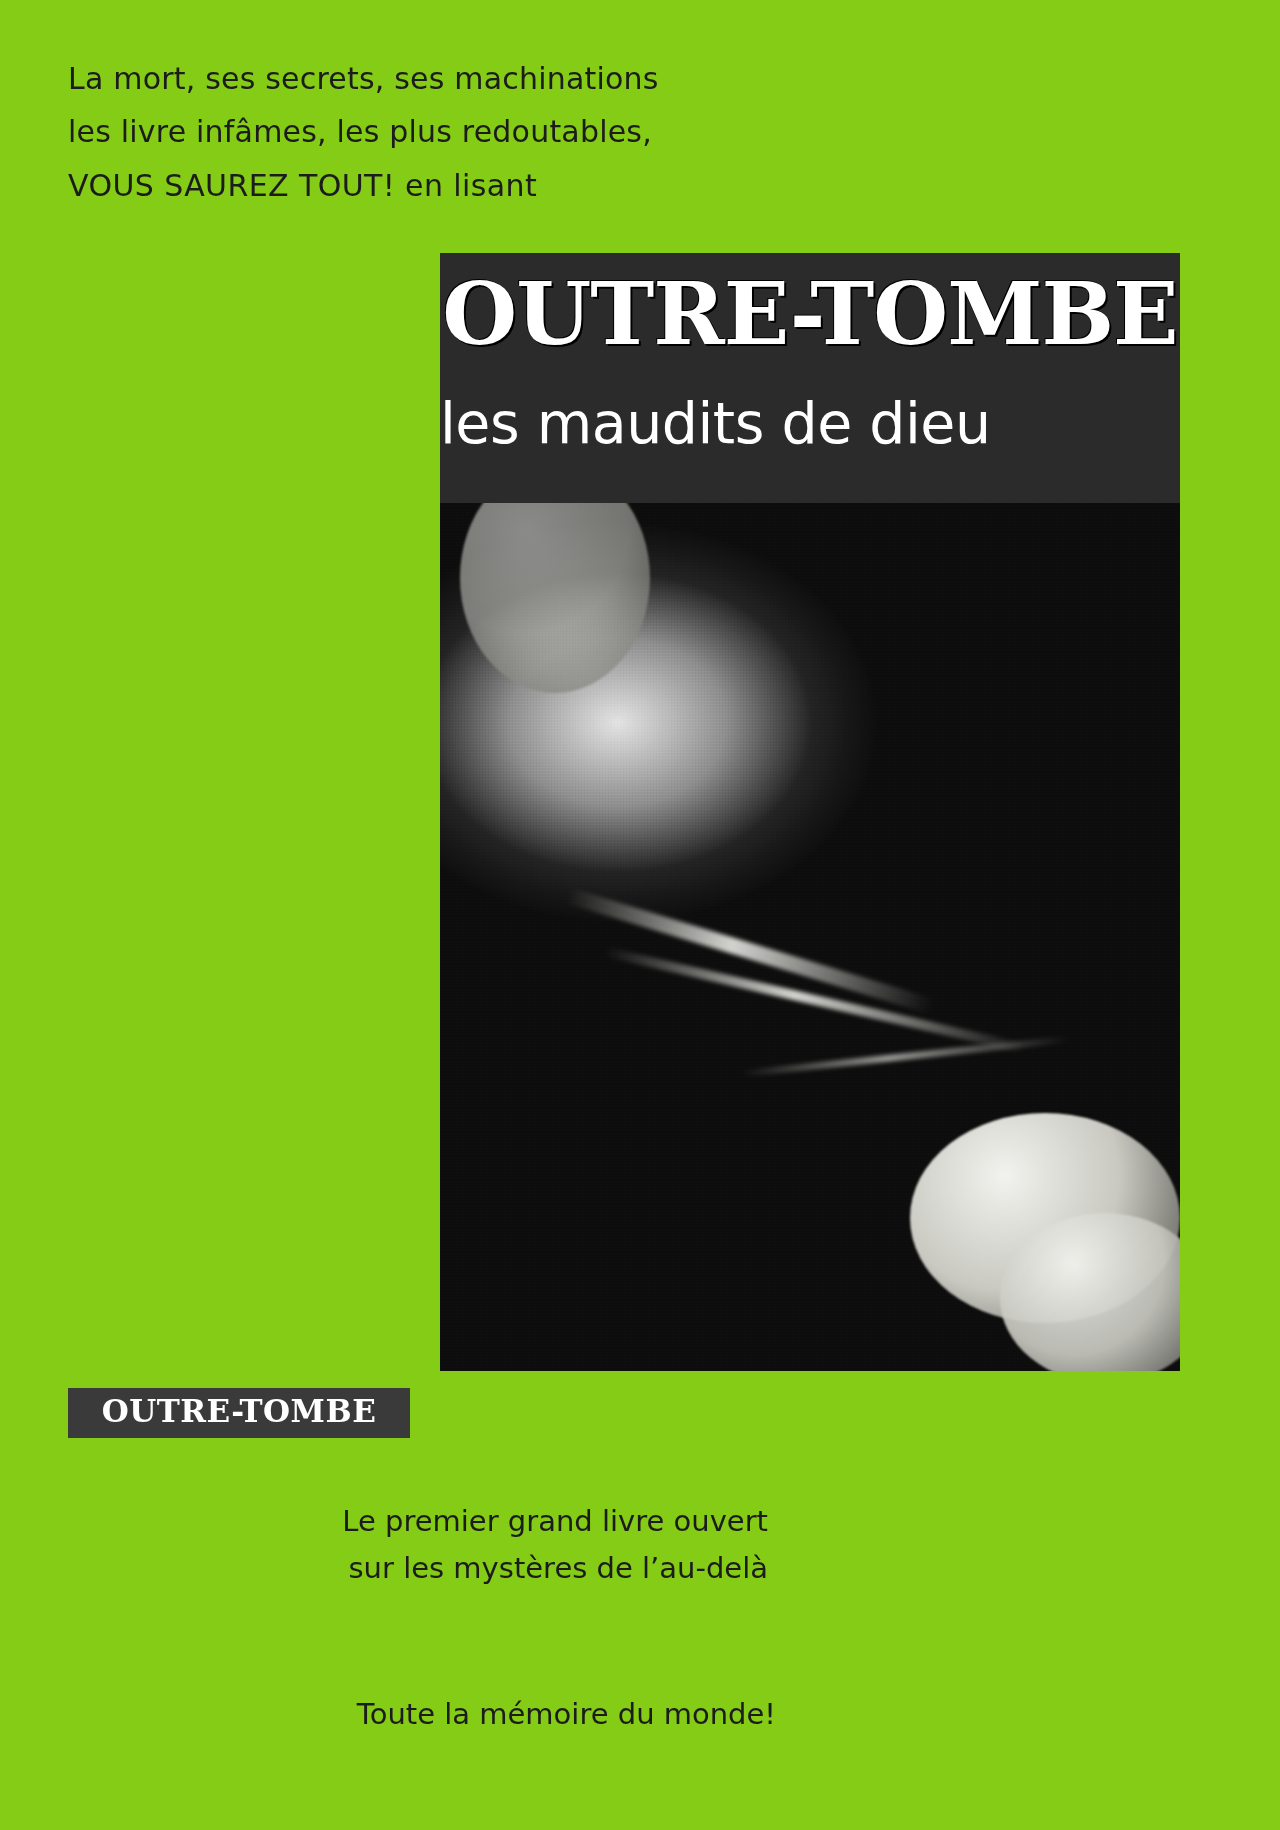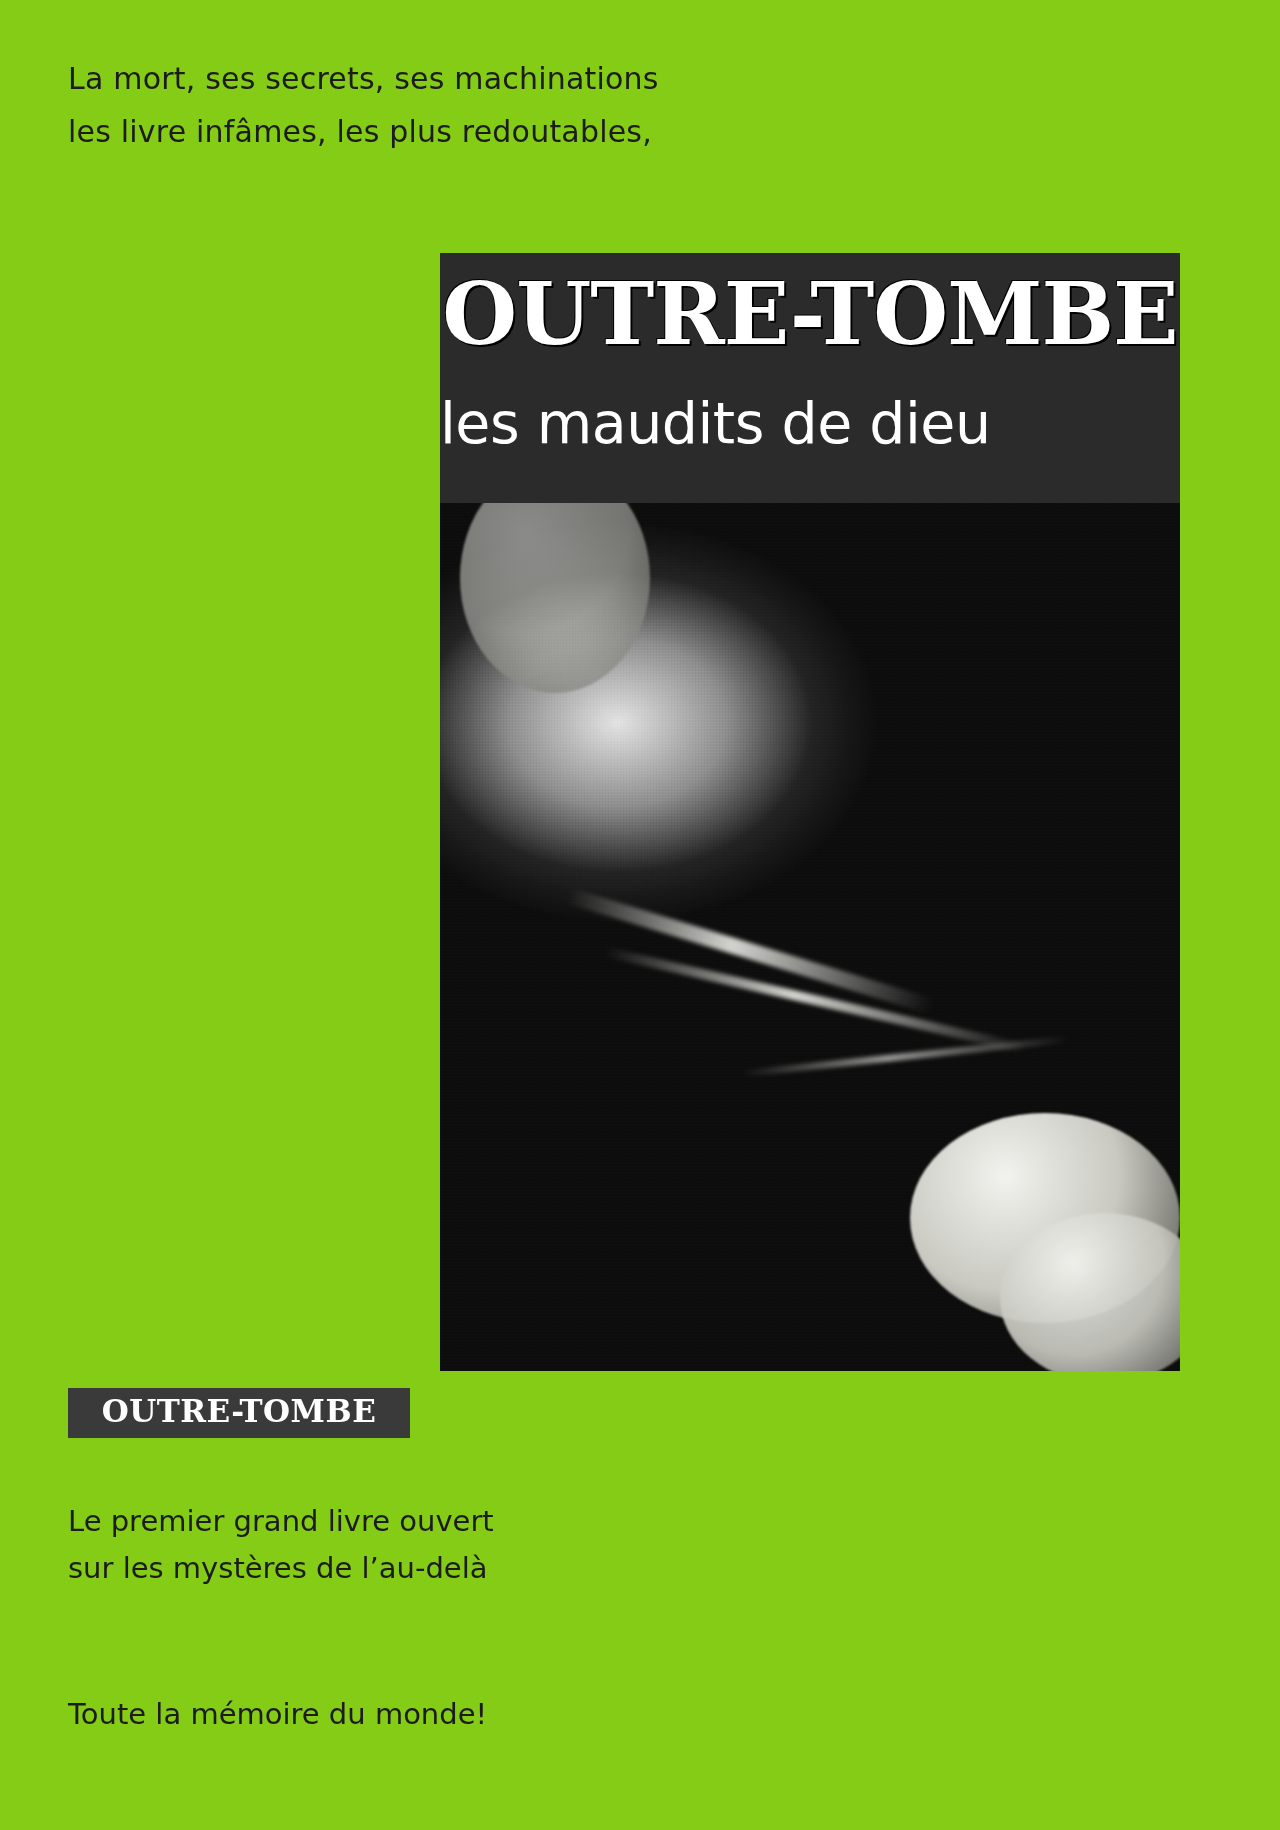--- a/index.html
+++ b/index.html
@@ -155,52 +155,55 @@
     color: #ffffff;
     letter-spacing: 0.5px;
   }
 
   
   .blurb {
     position: absolute;
     left: 68px;
     top: 1498px;
     width: 700px;
+    text-align: right;
   }
   .blurb .line {
     font-size: 29px;
     line-height: 1.62;
     color: #1c1c1c;
     white-space: nowrap;
   }
 
   .footer {
     position: absolute;
-    left: 68px;
+    left: 76px;
     top: 1690px;
     width: 700px;
+    text-align: right;
   }
   .footer .line {
     font-size: 29px;
     line-height: 1.66;
     color: #1c1c1c;
     white-space: nowrap;
   }
   .footer .line.bold {
     font-weight: 700;
   }
 </style>
 </head>
 <body>
 
 <div class="page">
 
   <div class="headline">
     <div class="line">La mort, ses secrets, ses machinations</div>
     <div class="line">les livre infâmes, les plus redoutables,</div>
+    <div class="line caps">VOUS SAUREZ TOUT! en lisant</div>
   </div>
 
   <div class="cover">
     <div class="art"></div>
     <div class="blob b3"></div>
     <div class="blob b1"></div>
     <div class="blob b2"></div>
     <div class="streak s1"></div>
     <div class="streak s2"></div>
     <div class="streak s3"></div>

